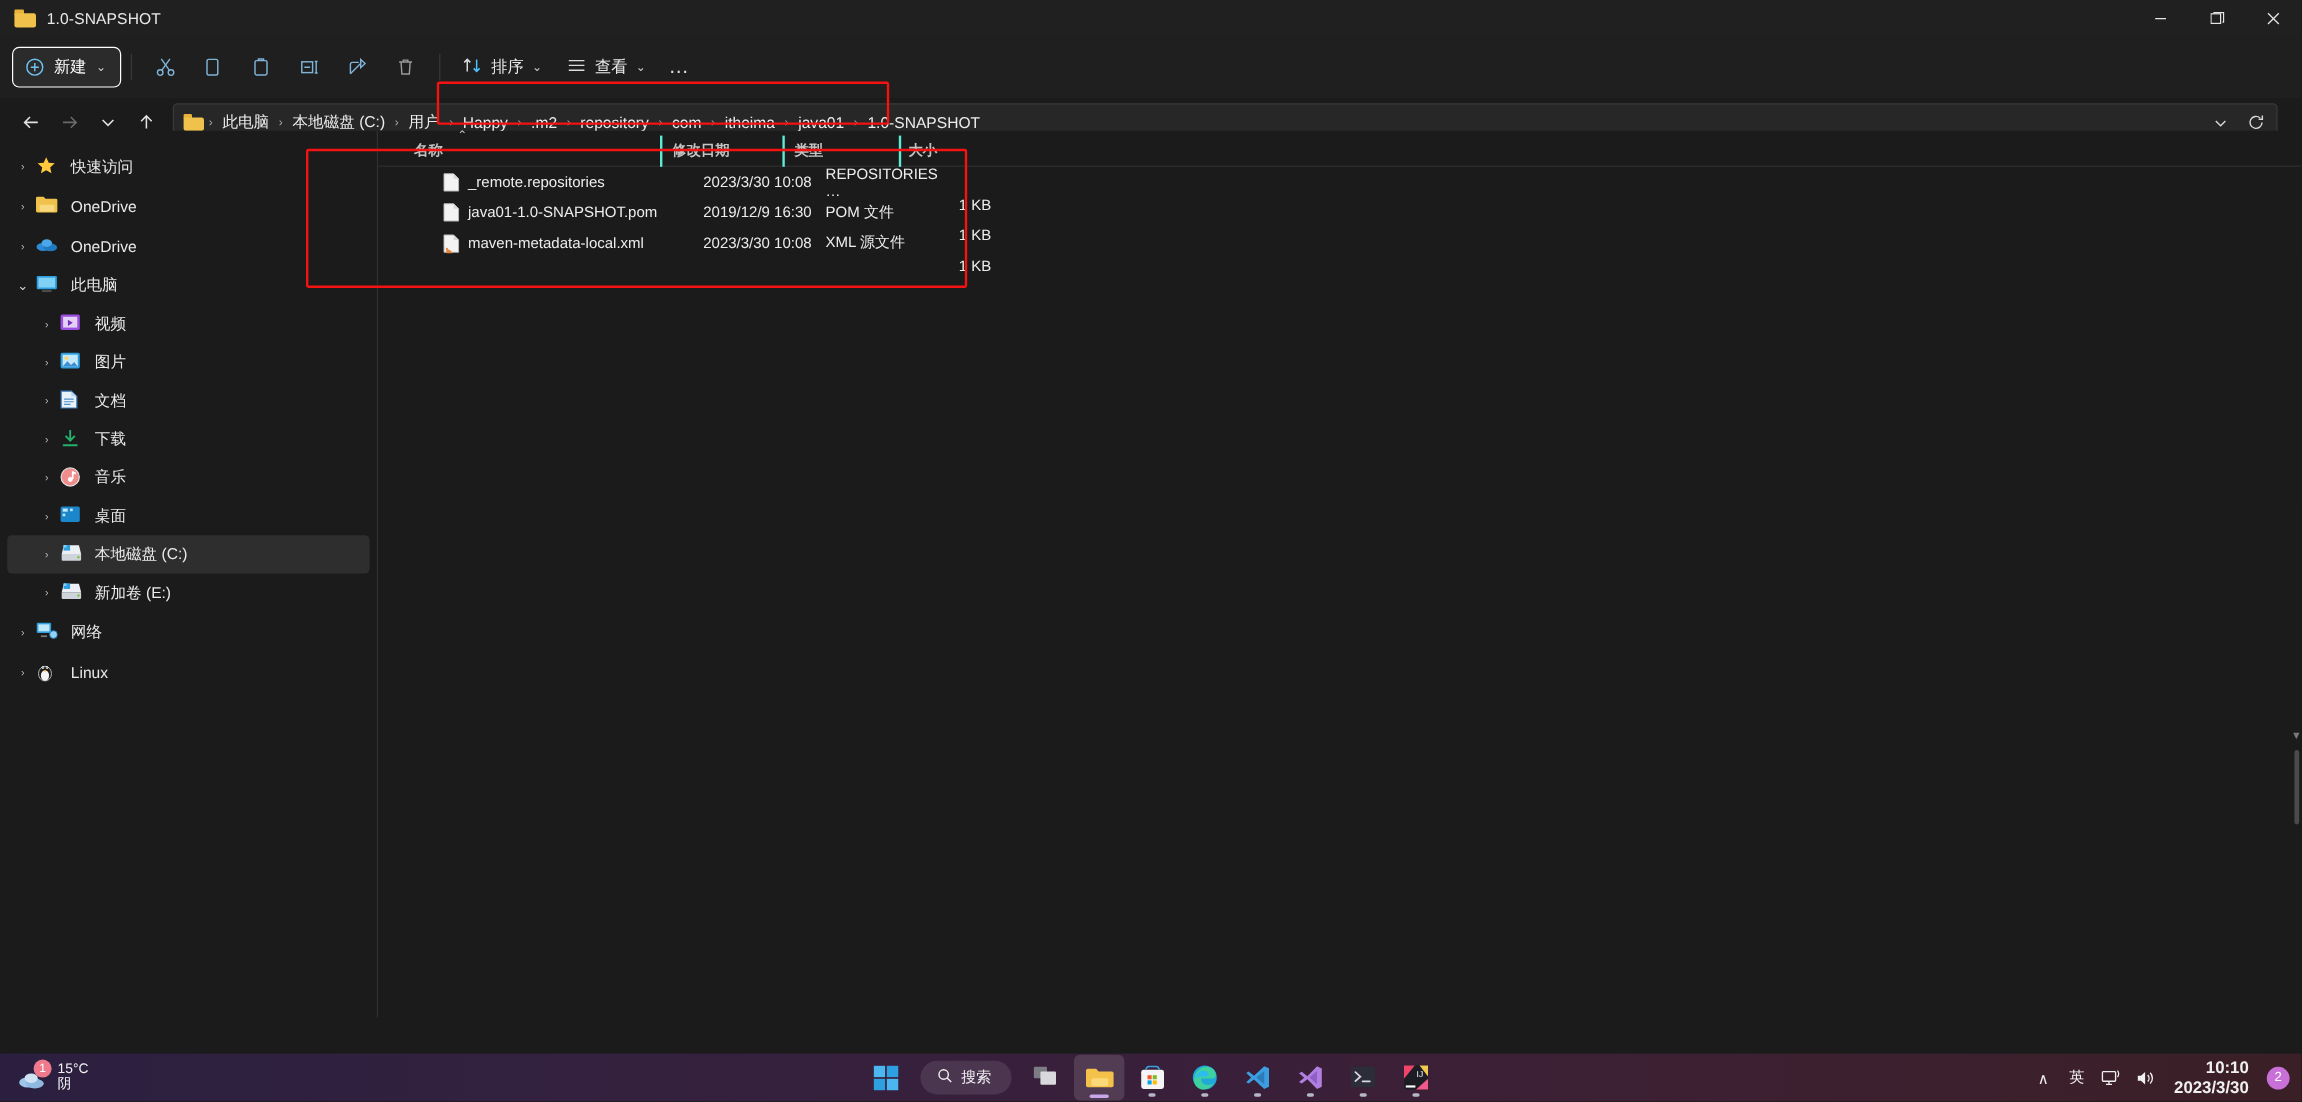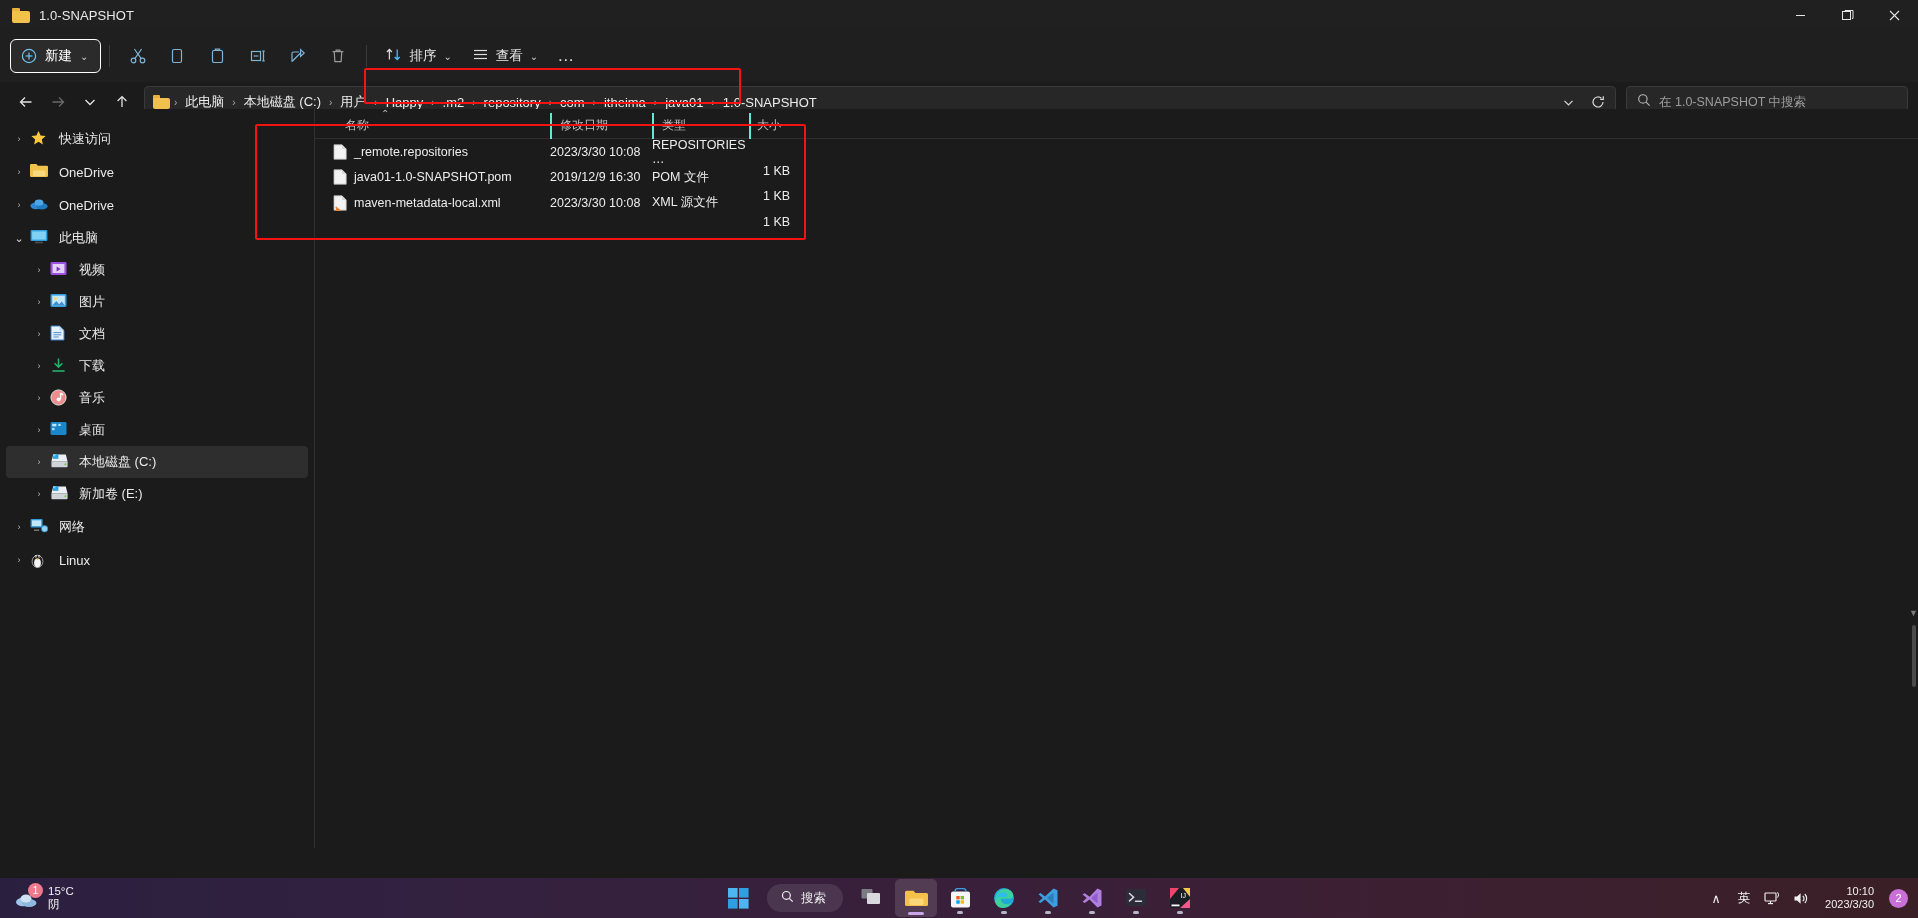--- a/index.html
+++ b/index.html
@@ -136,35 +136,35 @@
   .lvl1 { padding-left: 22px; }
 
   .splitter { width: 1px; background: #303030; height: 100%; }
 
   .filepane { flex: 1; height: 100%; position: relative; background: #1b1b1b; }
   .colheaders {
     height: 26px; display: flex; align-items: center; position: relative;
     border-bottom: 1px solid #2e2e2e; color: #c4c4c4; font-size: 12px;
     padding-left: 24px; margin-top: 4px;
   }
-  .colheaders .ch { position: relative; height: 26px; display: flex; align-items: center; cursor: pointer; }
+  .colheaders .ch { position: relative; height: 26px; display: flex; align-items: center; cursor: pointer; font-weight: bold; }
   .colheaders .ch + .ch { border-left: 2px solid #5eead4; }
   .ch-name  { width: 211px; padding-left: 6px; }
   .ch-date  { width: 102px; padding-left: 8px; }
   .ch-type  { width: 97px;  padding-left: 8px; }
   .ch-size  { width: 64px;  padding-left: 6px; }
   .sort-caret {
     position: absolute; left: 66px; top: -5px; color: #b8b8b8; font-size: 10px;
   }
 
   .filerow {
     height: 25.5px; display: flex; align-items: center; font-size: 12.5px;
     color: #ededed; padding-left: 18px; cursor: default;
   }
-  .fr-name { width: 217px; display: flex; align-items: center; gap: 7px; }
+  .fr-name { width: 217px; display: flex; align-items: center; gap: 7px; margin-left: 36px; }
   .fr-date { width: 102px; }
   .fr-type { width: 97px; }
   .fr-size { width: 64px; text-align: left; padding-left: 14px; margin-top: 38px; }
   .fileicon { width: 14px; height: 16px; flex: 0 0 auto; }
 
   
   .vscroll {
     position: absolute; right: 2px; top: 516px; width: 4px; height: 62px;
     background: #4a4a4a; border-radius: 2px;
   }
@@ -222,22 +222,23 @@
   }
   .tray {
     position: absolute; right: 0; top: 0; height: 40px; display: flex; align-items: center;
     gap: 2px; padding-right: 10px; color: #f0f0f0;
   }
   .tray-btn {
     height: 30px; min-width: 26px; padding: 0 5px; display: flex; align-items: center; justify-content: center;
     border-radius: 4px; cursor: pointer; font-size: 12.5px;
   }
   .clock {
-    text-align: right; line-height: 1.2; font-size: 11px; padding: 0 8px; cursor: pointer;
+    text-align: right; line-height: 1.2; font-size: 14px; padding: 0 8px; cursor: pointer;
     border-radius: 4px;
+    font-weight: bold;
   }
   .notif-badge {
     width: 19px; height: 19px; border-radius: 50%; background: #c86fd8; color: #fff;
     font-size: 11px; display: flex; align-items: center; justify-content: center; margin-left: 5px; cursor: pointer;
   }
 </style>
 </head>
 <body>
 
 <div class="app">
@@ -411,29 +412,20 @@
         </div>
         <div class="crumb-icon-btn">
           <svg width="14" height="14" viewBox="0 0 14 14" fill="none" stroke="currentColor" stroke-width="1.2">
             <path d="M12 7a5 5 0 1 1-1.6-3.7"></path>
             <path d="M12.3 1.3v3.1H9.2"></path>
           </svg>
         </div>
       </div>
     </div>
 
-    <div class="searchbox">
-      <span>
-        <svg width="14" height="14" viewBox="0 0 14 14" fill="none" stroke="#b5b5b5" stroke-width="1.15">
-          <circle cx="5.9" cy="5.9" r="4.2"></circle>
-            <line x1="9.1" y1="9.1" x2="12.6" y2="12.6"></line>
-        </svg>
-      </span>
-      <input type="text" value="" placeholder="在 1.0-SNAPSHOT 中搜索" style="">
-    </div>
   </div>
 
   <div class="redbox-crumb"></div>
   <div class="redbox-list"></div>
 
   <div class="content">
 
     <div class="sidebar" id="sidebar">
         <div class="nav-item lvl0">
           <span class="nav-twisty">›</span>

